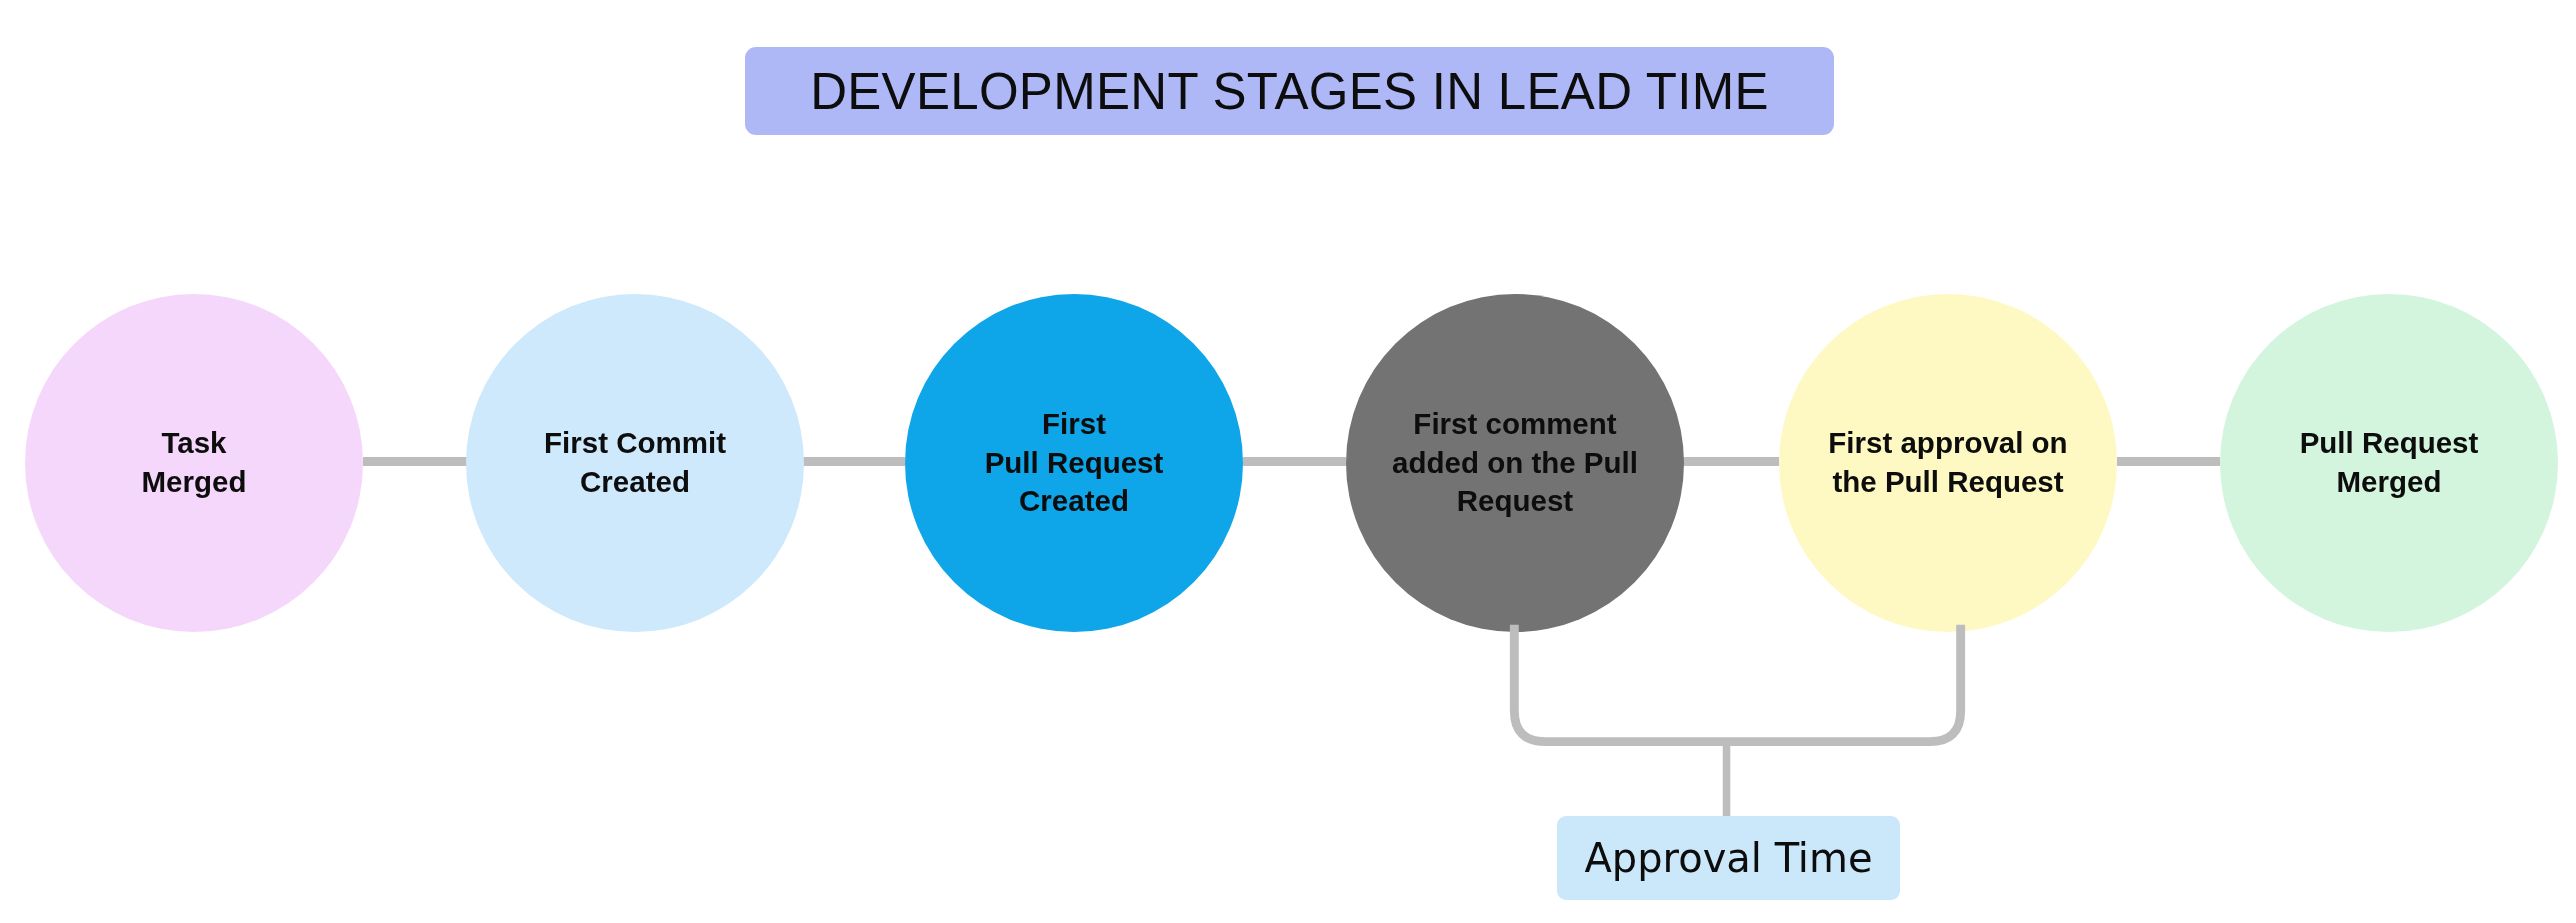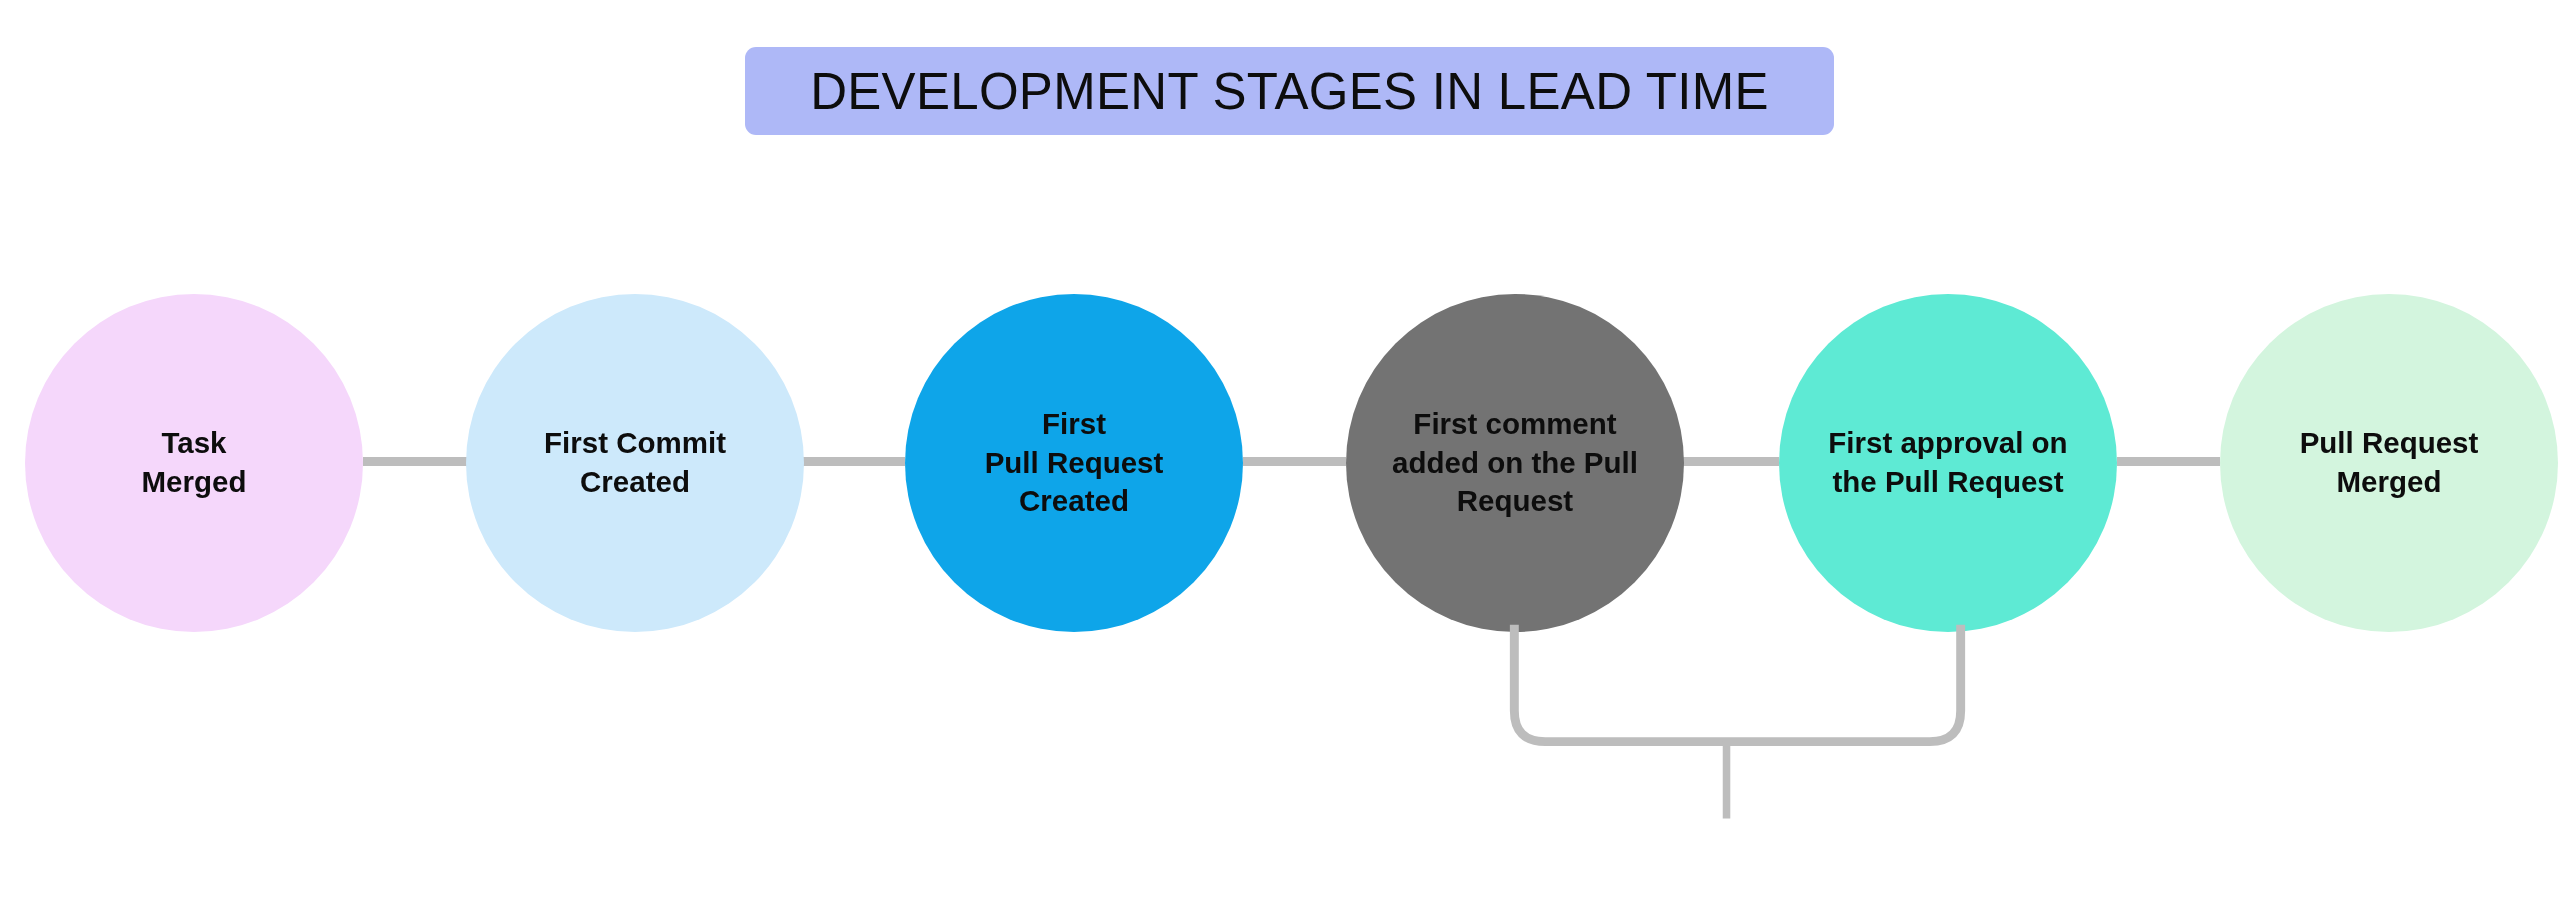--- a/index.html
+++ b/index.html
@@ -144,30 +144,33 @@
 Pull Request
 Created</span>
   </div>
 
   <div class="stage-node" style="left:1346px; background:#737373;">
     <span class="stage-label">First comment
 added on the Pull
 Request</span>
   </div>
 
-  <div class="stage-node" style="left:1779px; background:#5eead4;">
+  <div class="stage-node" style="left:1779px; background:#fef9c3;">
     <span class="stage-label">First approval on
 the Pull Request</span>
   </div>
 
   <div class="stage-node" style="left:2220px; background:#d3f5de;">
     <span class="stage-label wide">Pull Request
 Merged</span>
   </div>
 
   <svg id="approval-bracket" viewBox="0 0 680 300" width="467" height="206" xmlns="http://www.w3.org/2000/svg">
     <path d="M 15 10 L 15 135 Q 15 180 60 180 L 620 180 Q 665 180 665 135 L 665 10" fill="none" stroke="#bdbdbd" stroke-width="13" stroke-linecap="butt" stroke-linejoin="round"></path>
     <path d="M 324 180 L 324 292" fill="none" stroke="#bdbdbd" stroke-width="11" stroke-linecap="butt"></path>
   </svg>
 
+  <div id="approval-time-box">
+    <span class="callout-text">Approval Time</span>
+  </div>
 
 </div>
 
 
 </body></html>

